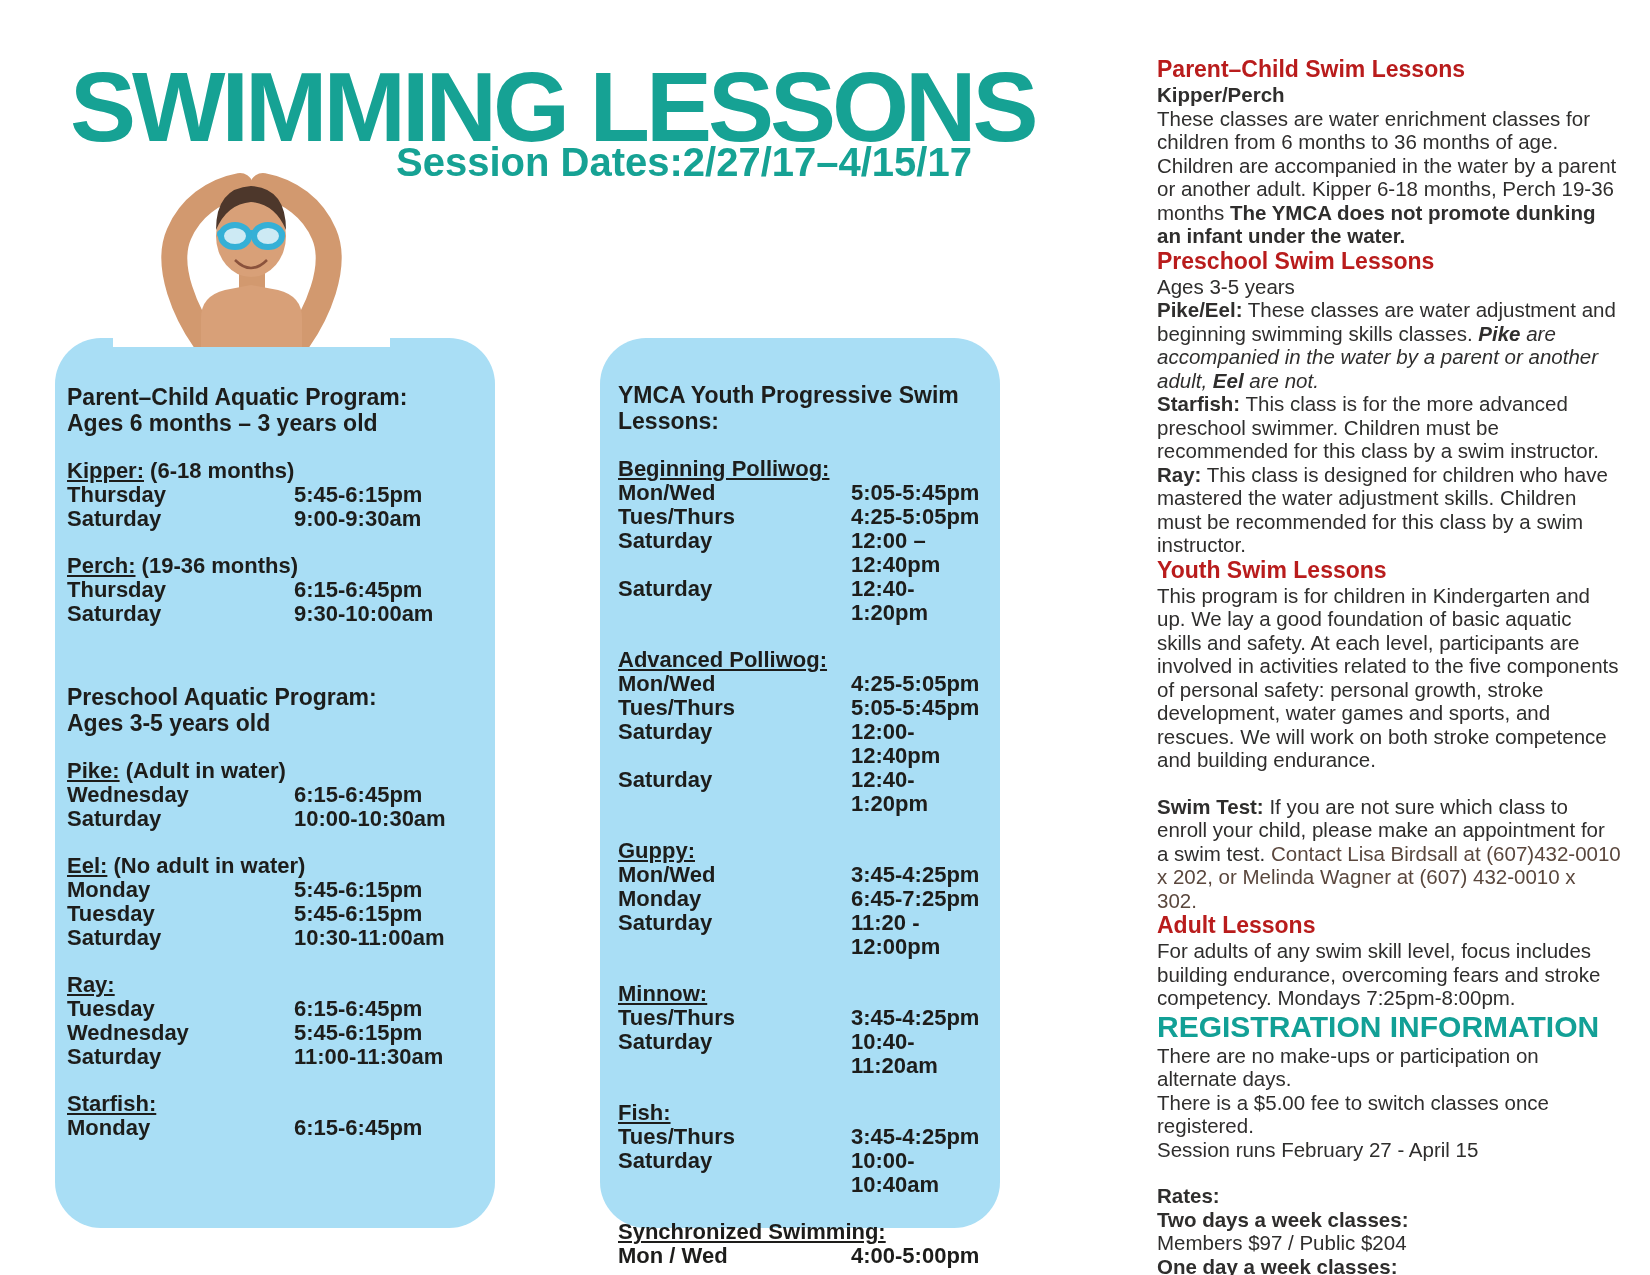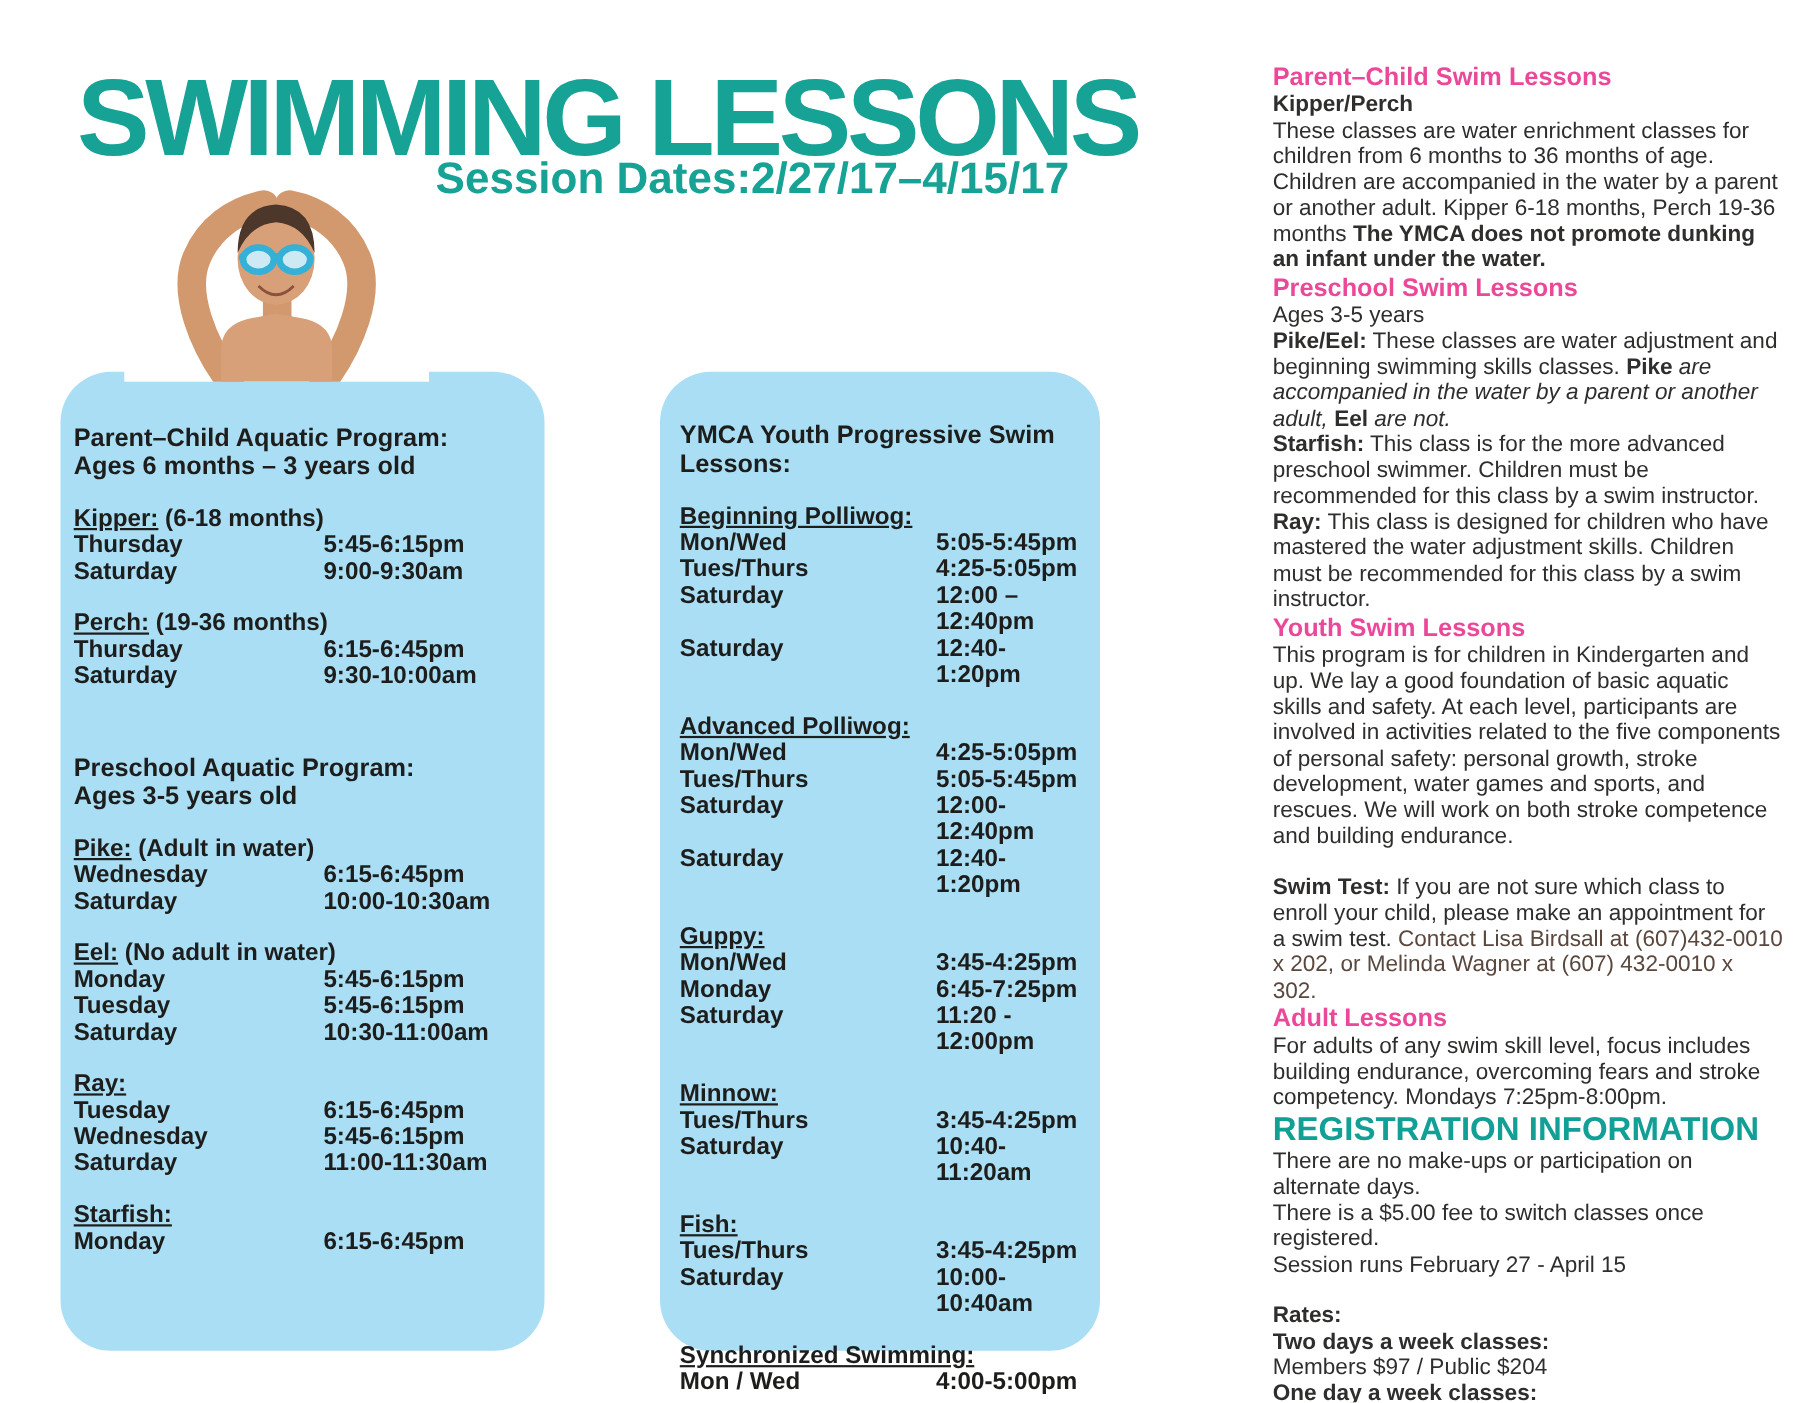--- a/index.html
+++ b/index.html
@@ -24,26 +24,26 @@
   .group{margin-top:23px;}
   .group.big-gap{margin-top:58px;}
   .gname .u{text-decoration:underline;}
   .row{display:flex;}
   .box.left .day{width:227px;flex:none;}
   .box.mid .day{width:233px;flex:none;}
 
   .right{position:absolute;left:1157px;top:56px;width:464px;
          color:#2f2e2d;font-size:20.5px;line-height:23.5px;}
   .right p{margin:0;}
-  .sec-head{color:#ec4899;font-weight:700;font-size:23px;line-height:27px;margin:23px 0 0 0;}
+  .sec-head{color:#b91c1c;font-weight:700;font-size:23px;line-height:27px;margin:23px 0 0 0;}
   .sec-head.first{margin-top:0;}
   .reg-head{color:#12a096;font-weight:700;font-size:30px;line-height:34px;margin:28px 0 2px 0;}
   .b{font-weight:700;}
   .i{font-style:italic;}
-  .bi{font-weight:700;margin-top:48px;}
+  .bi{font-weight:700;font-style:italic;margin-top:48px;}
   .brown{color:#5a473d;}
   .vgap{height:23px;}
 </style>
 </head>
 <body>
 
 <div class="page">
 
   <div class="title">SWIMMING LESSONS</div>
   <div class="session">Session Dates:2/27/17–4/15/17</div>

